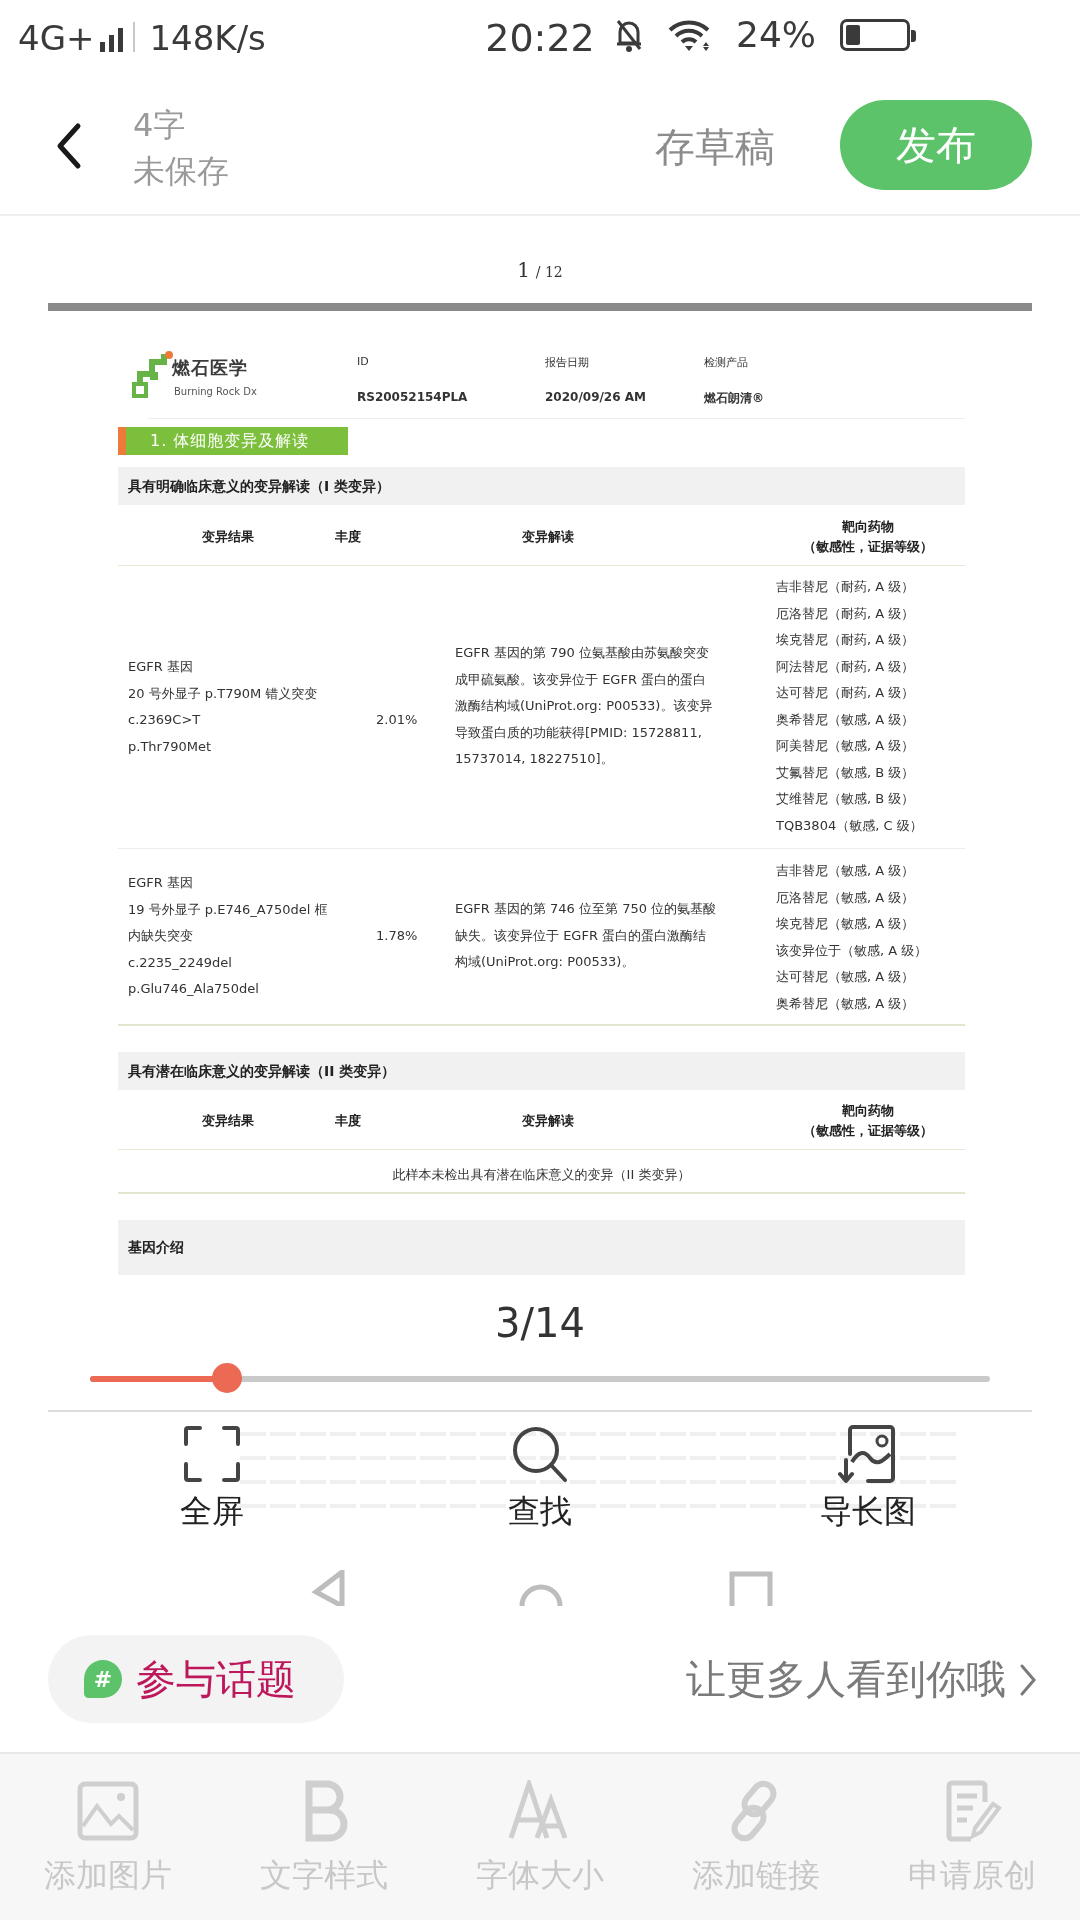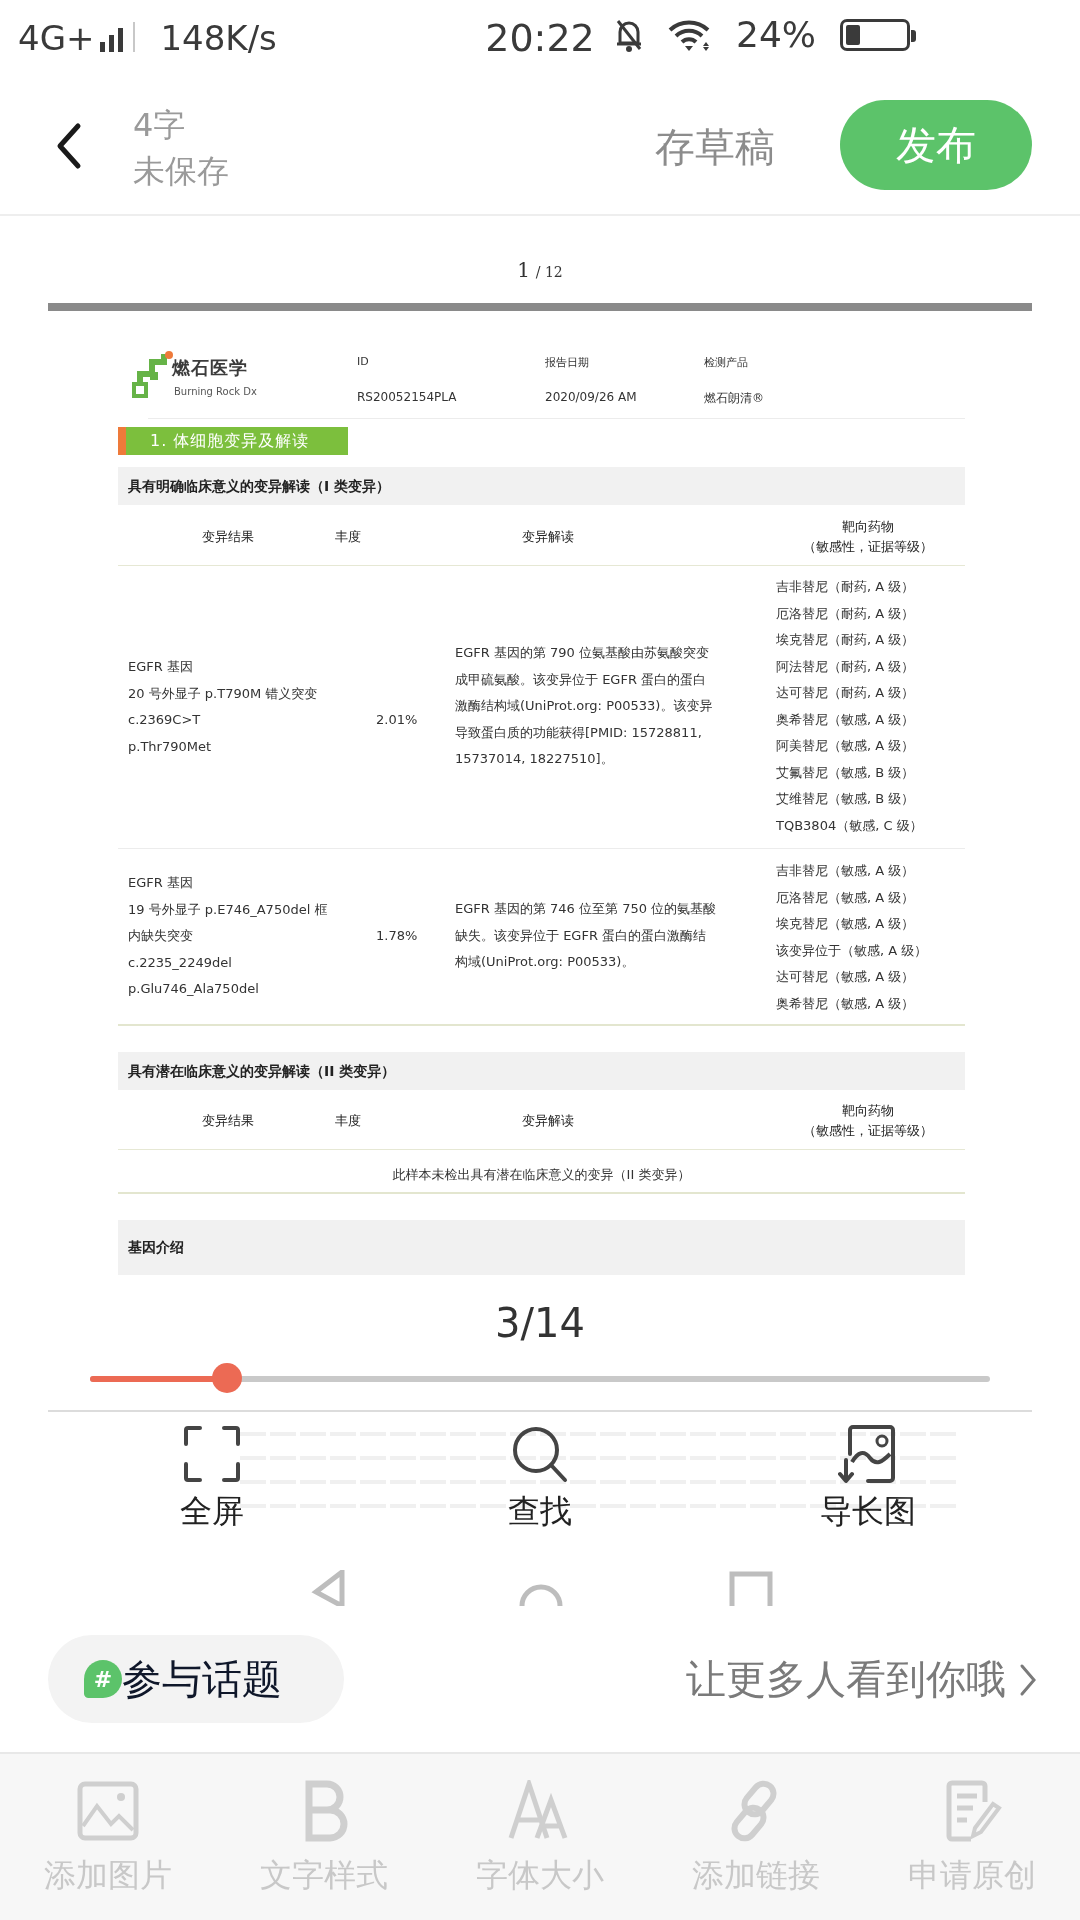--- a/index.html
+++ b/index.html
@@ -7,21 +7,21 @@
   body { position: relative; font-family: "DejaVu Sans", "Liberation Sans", sans-serif; color: #333; }
   .abs { position: absolute; }
 
   
   .status { position: absolute; top: 0; left: 0; width: 928px; height: 80px; color: #3a3a3a; font-size: 36px; }
   .status .left { position: absolute; left: 18px; top: 18px; display: flex; align-items: center; }
   .status .net { font-size: 34px; }
   .sig { display: inline-flex; align-items: flex-end; height: 28px; margin-left: 6px; gap: 4px; }
   .sig i { display: block; width: 5px; background: #3a3a3a; }
   .sig .sep { width: 2px; background: #c8c8c8; height: 30px; margin-left: 6px; }
-  .status .speed { margin-left: 25px; font-size: 34px; }
+  .status .speed { margin-left: 14px; font-size: 34px; }
   .status .time { position: absolute; left: 0; width: 1080px; text-align: center; top: 16px; font-size: 38px; }
   .status .right { position: absolute; right: 18px; top: 14px; display: flex; align-items: center; gap: 24px; }
   .battery { width: 70px; height: 32px; border: 3px solid #3a3a3a; border-radius: 7px; position: relative; padding: 3px; }
   .battery::after { content: ""; position: absolute; right: -9px; top: 8px; width: 5px; height: 12px; background: #3a3a3a; border-radius: 0 3px 3px 0; }
   .battery .lvl { height: 100%; width: 24%; background: #3a3a3a; border-radius: 2px; }
 
   
   .hdr { position: absolute; top: 80px; left: 0; width: 1080px; height: 136px; border-bottom: 2px solid #eeeeee; }
   .back { position: absolute; left: 48px; top: 36px; width: 40px; height: 60px; cursor: pointer; }
   .wc { position: absolute; left: 133px; top: 22px; color: #9a9a9a; font-size: 32px; line-height: 46px; }
@@ -33,26 +33,26 @@
   .pgnum { position: absolute; top: 40px; left: 0; width: 1080px; text-align: center; font-family: "DejaVu Serif", serif; font-size: 18px; color: #333; }
   .pgnum b { font-weight: normal; font-size: 20px; }
   .pgnum span { font-size: 14px; }
   .thickbar { position: absolute; top: 85px; left: 48px; width: 984px; height: 8px; background: #8a8a8a; }
 
   .doc { position: absolute; left: 118px; top: 0; width: 847px; font-family: "DejaVu Sans", sans-serif; }
   .logo { position: absolute; left: 14px; top: 132px; width: 130px; height: 58px; }
   .logo .cn { position: absolute; left: 40px; top: 6px; font-size: 18px; font-weight: bold; color: #3b3b3b; letter-spacing: 1px; }
   .logo .en { position: absolute; left: 42px; top: 36px; font-size: 10px; color: #555; }
   .meta-l { position: absolute; top: 137px; font-size: 11px; color: #333; }
-  .meta-v { position: absolute; top: 172px; font-size: 12px; color: #333; }
+  .meta-v { position: absolute; top: 172px; font-size: 12px; color: #333; font-weight: bold; }
   .meta-sep { position: absolute; top: 200px; left: 30px; width: 817px; height: 1px; background: #ececec; }
   .sect-tag { position: absolute; top: 209px; left: 0; width: 230px; height: 28px; background: #7cbf3d; color: #fff; font-size: 16px; line-height: 28px; padding-left: 24px; letter-spacing: 1px; border-left: 8px solid #ee7a3a; }
 
   .band { position: absolute; left: 0; width: 847px; background: #f1f1f1; font-size: 14px; font-weight: bold; color: #222; padding-left: 10px; }
-  .thead { position: absolute; left: 0; width: 847px; font-size: 13px; font-weight: normal; color: #222; border-bottom: 1px solid #e6e8d4; }
+  .thead { position: absolute; left: 0; width: 847px; font-size: 13px; font-weight: bold; color: #222; border-bottom: 1px solid #e6e8d4; }
   .thead span { position: absolute; text-align: center; }
   .tcell { position: absolute; font-size: 13px; color: #333; line-height: 26.5px; }
   .rowsep { position: absolute; left: 0; width: 847px; height: 1px; background: #ececec; }
   .rowsep.g { background: #e3e6cf; height: 2px; }
 
   
   .pager { position: absolute; top: 1300px; left: 0; width: 1080px; text-align: center; font-size: 40px; color: #333; }
   .slider { position: absolute; top: 1376px; left: 90px; width: 900px; height: 6px; background: #c9c9c9; border-radius: 3px; cursor: pointer; }
   .slider .fill { position: absolute; left: 0; top: 0; height: 6px; width: 137px; background: #ec6a54; border-radius: 3px; }
   .slider .thumb { position: absolute; left: 122px; top: -13px; width: 30px; height: 30px; border-radius: 50%; background: #ec6a54; }
@@ -63,21 +63,21 @@
 
   .tool { position: absolute; top: 1424px; width: 140px; text-align: center; cursor: pointer; }
   .tool svg { display: block; margin: 0 auto; }
   .tool .lbl { margin-top: 6px; font-size: 32px; color: #222; }
 
   .navghost { position: absolute; top: 1570px; }
 
   
   .topic { position: absolute; left: 48px; top: 1635px; width: 296px; height: 88px; border-radius: 44px; background: #f3f3f3; display: flex; align-items: center; padding-left: 36px; cursor: pointer; }
   .topic .hash { width: 38px; height: 38px; border-radius: 50% 50% 50% 12%; background: #5cc36a; color: #fff; font-size: 22px; font-weight: bold; display: flex; align-items: center; justify-content: center; }
-  .topic .t { font-size: 40px; color: #0f172a; }
+  .topic .t { margin-left: 14px; font-size: 40px; color: #be185d; }
   .promo { position: absolute; right: 42px; top: 1652px; font-size: 40px; color: #7a7a7a; display: flex; align-items: center; cursor: pointer; }
   .promo .chev { margin-left: 12px; }
 
   
   .bbar { position: absolute; top: 1752px; left: 0; width: 1080px; height: 168px; background: #f7f7f7; border-top: 2px solid #e8e8e8; }
   .bitem { position: absolute; top: 26px; width: 180px; text-align: center; cursor: pointer; }
   .bitem svg { display: block; margin: 0 auto; }
   .bitem .lbl { margin-top: 12px; font-size: 32px; color: #c8c8c8; }
 </style>
 </head>

